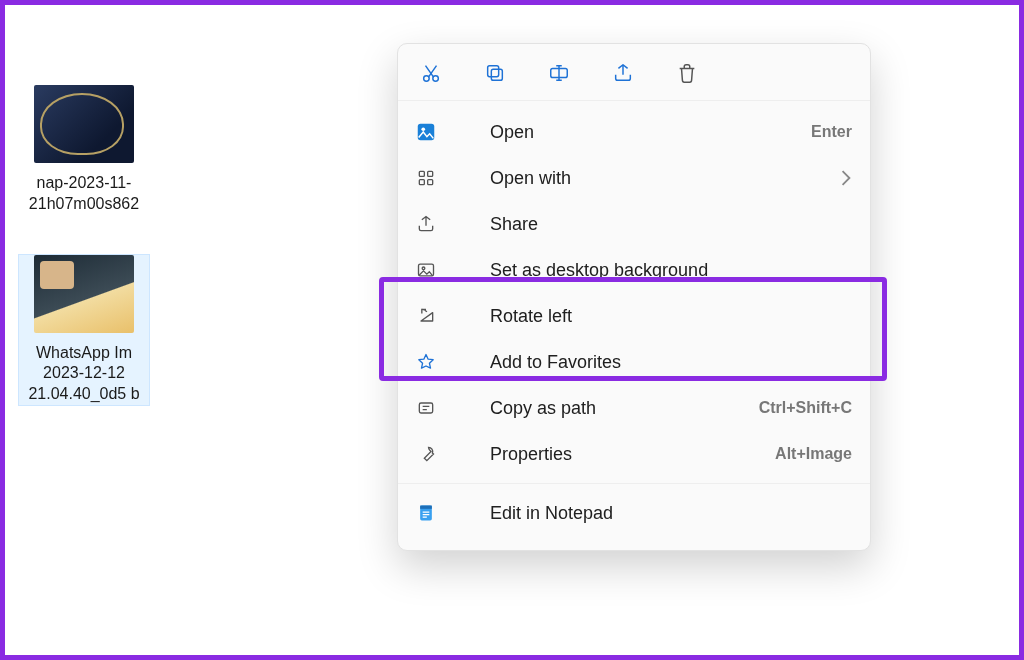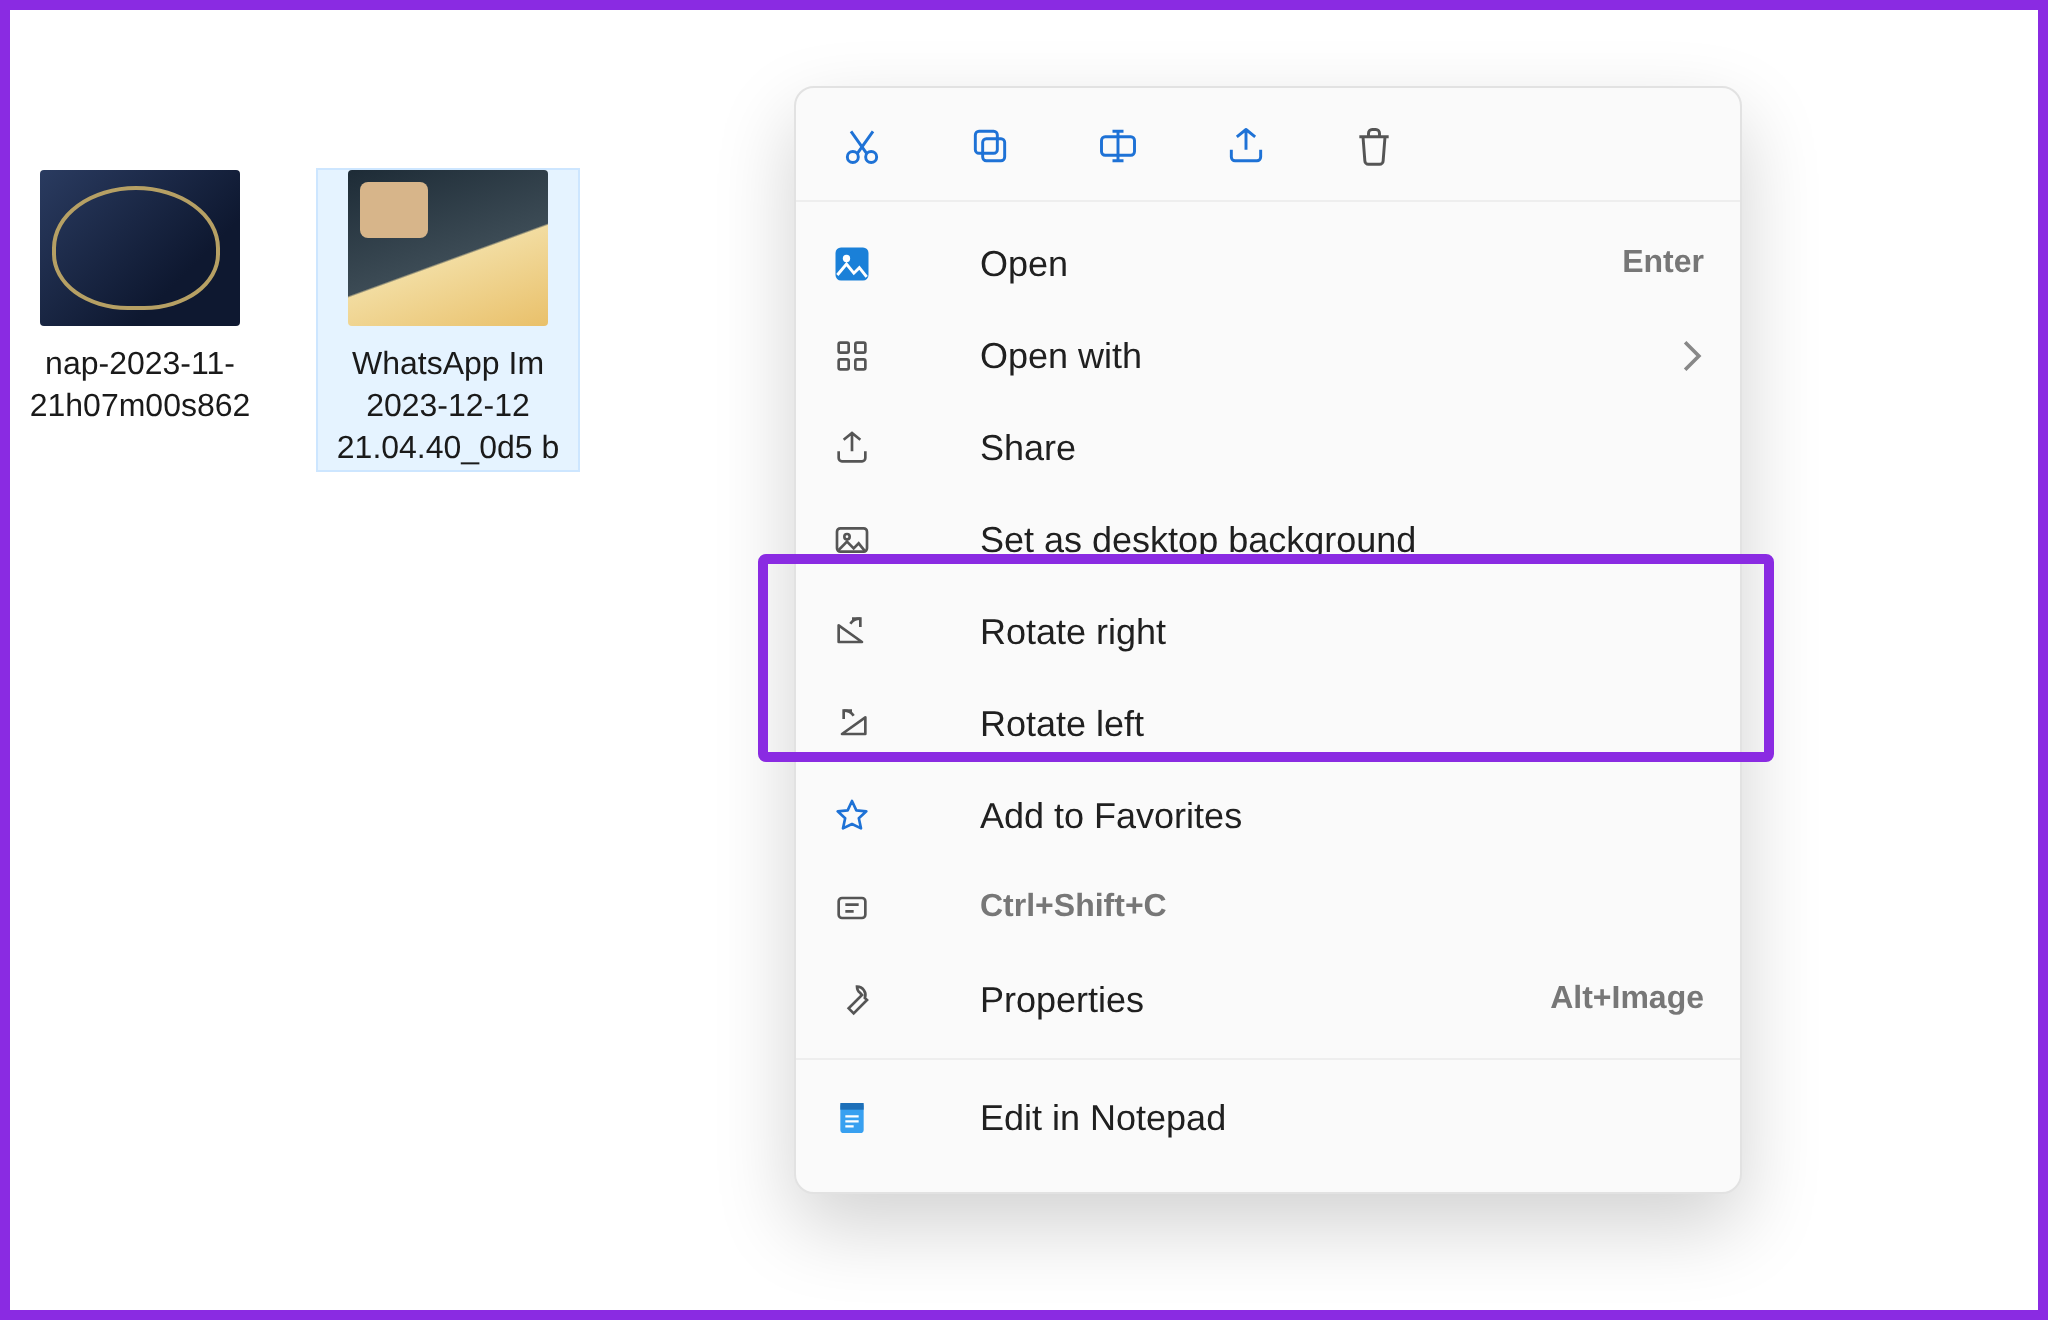--- a/index.html
+++ b/index.html
@@ -14,22 +14,23 @@
     overflow: hidden;
     border: 5px solid #8a2be2;
   }
 
   
   .files {
     position: absolute;
     top: 80px;
     left: 0;
     display: flex;
-    gap: 24px;
-    padding-left: 0;
+    gap: 40px;
+    padding-left: 14px;
+    flex-direction: column;
   }
   .file-item {
     width: 130px;
     text-align: center;
     font-size: 16px;
     line-height: 1.3;
   }
   .file-item.selected {
     background: #e5f3ff;
     outline: 1px solid #cde6ff;
@@ -216,31 +217,20 @@
         <svg width="20" height="20" viewBox="0 0 24 24" fill="none" stroke="#555" stroke-width="1.6">
             <rect x="3" y="5" width="18" height="14" rx="2"></rect>
             <circle cx="9" cy="10" r="1.6"></circle>
             <path d="M4 18l5-5 4 4 3-3 4 5"></path>
           </svg>
       </span>
       <span>Set as desktop background</span>
       <span></span>
     </div>
 
-    <div class="ctx-item">
-      <span class="mi-icon">
-        <svg width="20" height="20" viewBox="0 0 24 24" fill="none" stroke="#555" stroke-width="1.6">
-            <path d="M4 18h14L4 8z" stroke-linejoin="round"></path>
-            <path d="M12 4h5v5"></path>
-            <path d="M17 4c-3 0-5 1.5-6 3"></path>
-          </svg>
-      </span>
-      <span>Rotate right</span>
-      <span></span>
-    </div>
 
     <div class="ctx-item">
       <span class="mi-icon">
         <svg width="20" height="20" viewBox="0 0 24 24" fill="none" stroke="#555" stroke-width="1.6">
             <path d="M20 18H6l14-10z" stroke-linejoin="round"></path>
             <path d="M12 4H7v5"></path>
             <path d="M7 4c3 0 5 1.5 6 3"></path>
           </svg>
       </span>
       <span>Rotate left</span>
@@ -258,20 +248,21 @@
     </div>
 
 
     <div class="ctx-item">
       <span class="mi-icon">
         <svg width="20" height="20" viewBox="0 0 24 24" fill="none" stroke="#555" stroke-width="1.6">
             <rect x="4" y="6" width="16" height="12" rx="2"></rect>
             <path d="M8 10h8M8 14h5"></path>
           </svg>
       </span>
+      <span>Copy as path</span>
       <span class="mi-hint">Ctrl+Shift+C</span>
     </div>
 
     <div class="ctx-item">
       <span class="mi-icon">
         <svg width="20" height="20" viewBox="0 0 24 24" fill="none" stroke="#555" stroke-width="1.6">
             <path d="M15 4a5 5 0 0 1 4.7 6.8L21 12l-8 8-3-3 8-8-1.2-1.3A5 5 0 0 1 15 4z"></path>
           </svg>
       </span>
       <span>Properties</span>

